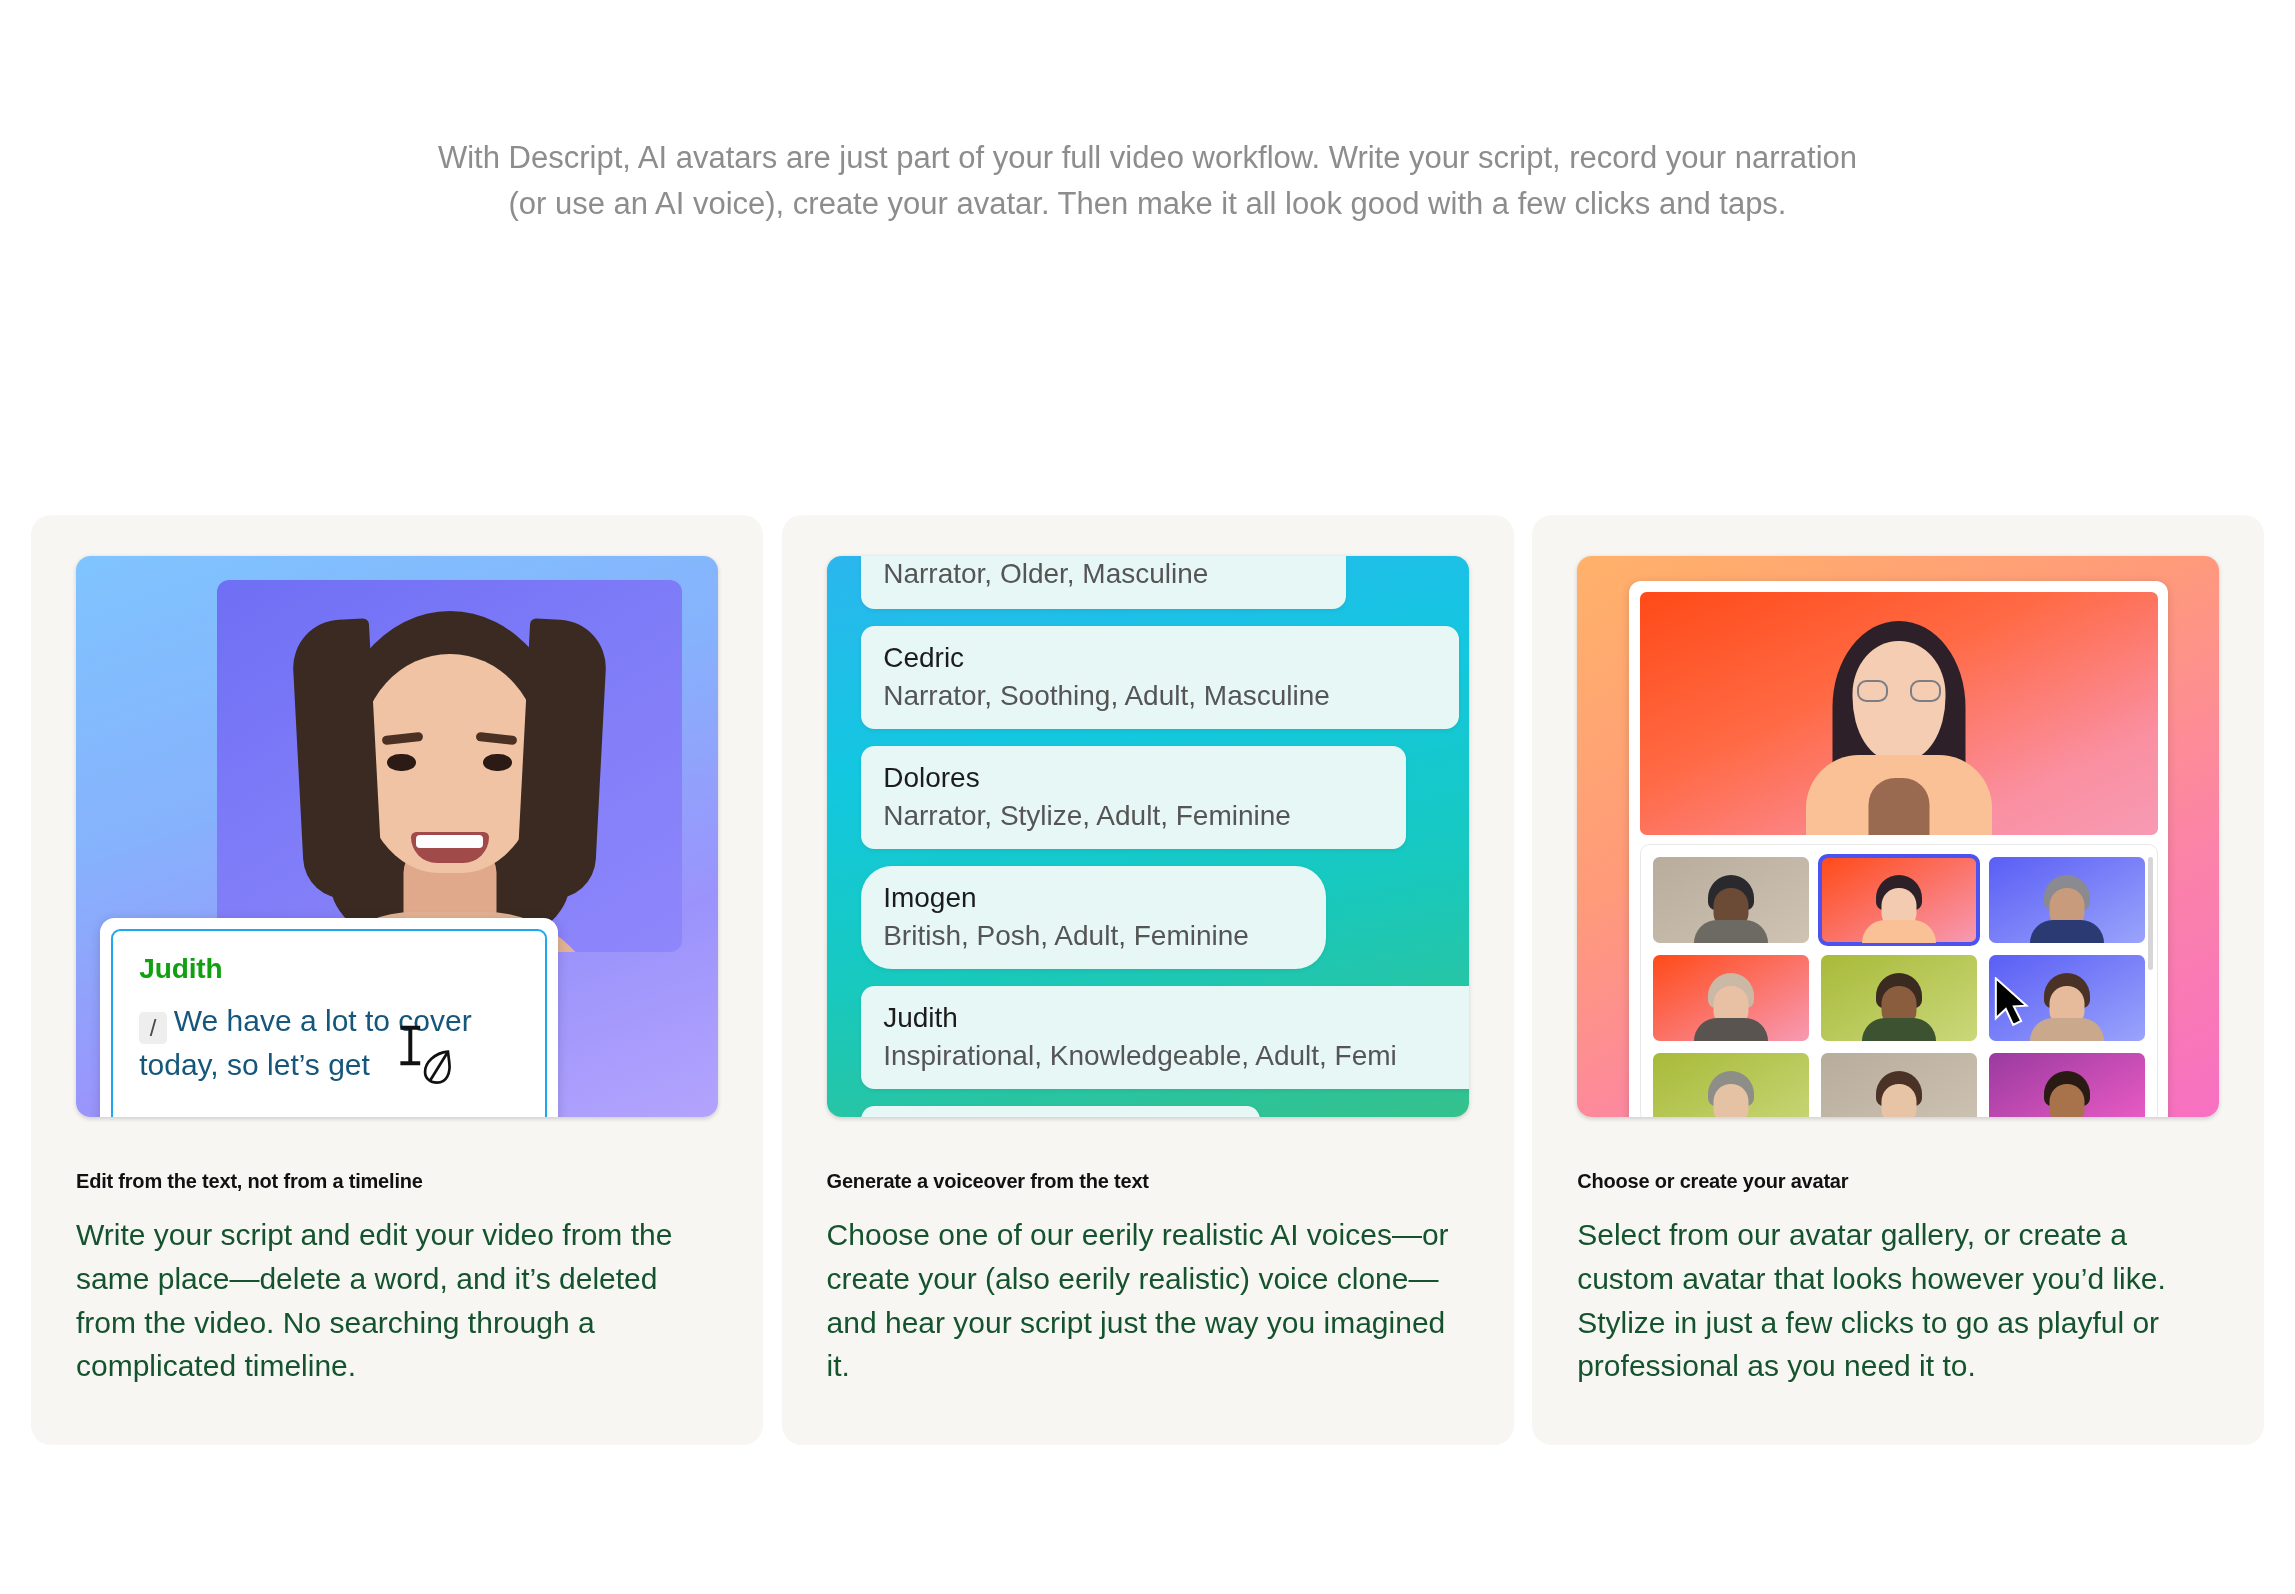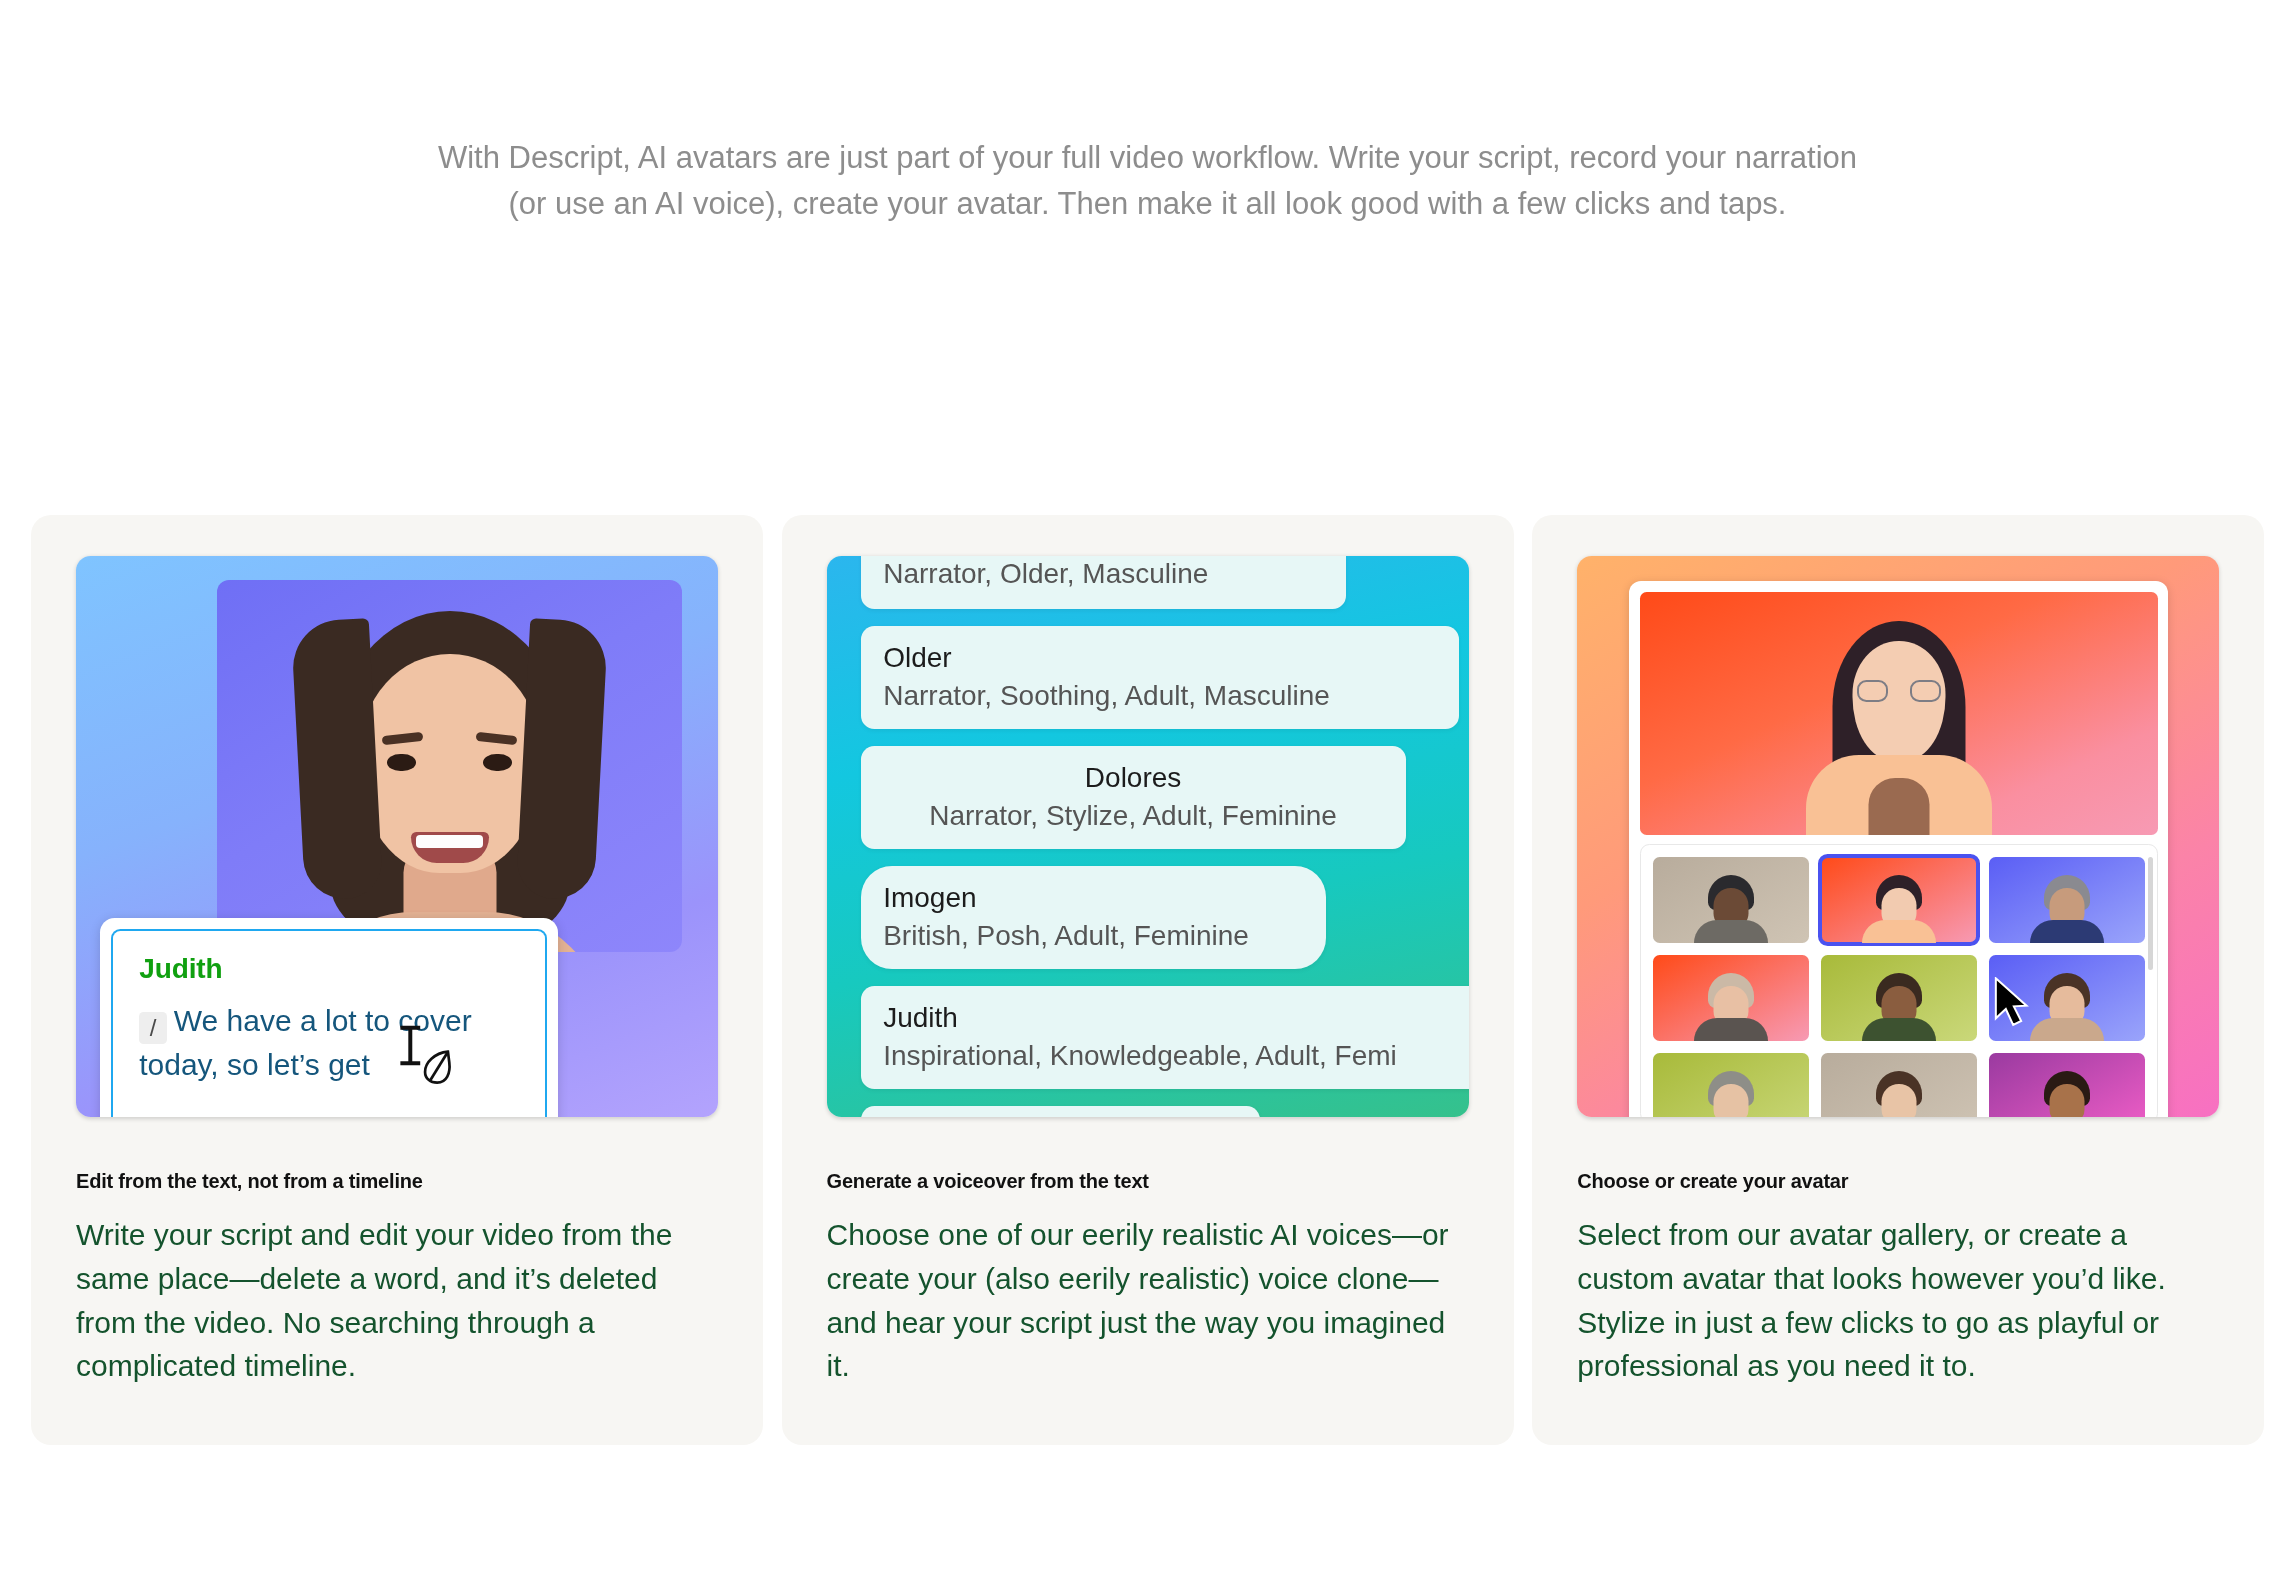--- a/index.html
+++ b/index.html
@@ -192,21 +192,21 @@
     width: 525px;
   }
   .voice-item.clip-top {
     border-radius: 0 0 13.3px 13.3px;
     padding-top: 0;
     margin-top: -4px;
     height: 53px;
     width: 485px;
   }
   .voice-item.wide { width: 598px; }
-  .voice-item.w2 { width: 545px; text-align: center; }
+  .voice-item.w2 { width: 545px; }
   .voice-item.w3 { width: 465px; border-radius: 31px; }
   .voice-item.w4 { width: 399px; }
   .voice-item.last { border-radius: 13.3px 13.3px 0 0; padding-bottom: 0; height: 60px; }
   .voice-name { font-size: 28px; color: #1c1c1c; font-weight: 400; line-height: 1.18; }
   .voice-tags { font-size: 28px; color: #555555; font-weight: 400; line-height: 1.25; margin-top: 4px; white-space: nowrap; }
 
   
   .m3 { background: linear-gradient(150deg,#ffb26a 0%, #ff9a7a 38%, #fb83a8 70%, #f770c2 100%); }
   .device {
     position: absolute;
@@ -308,21 +308,21 @@
 
     <div class="card">
       <div class="media m2">
         <div class="voice-list">
 
           <div class="voice-item clip-top">
             <div class="voice-tags">Narrator, Older, Masculine</div>
           </div>
 
           <div class="voice-item wide">
-            <div class="voice-name">Older</div>
+            <div class="voice-name">Cedric</div>
             <div class="voice-tags">Narrator, Soothing, Adult, Masculine</div>
           </div>
 
           <div class="voice-item w2">
             <div class="voice-name">Dolores</div>
             <div class="voice-tags">Narrator, Stylize, Adult, Feminine</div>
           </div>
 
           <div class="voice-item w3">
             <div class="voice-name">Imogen</div>

